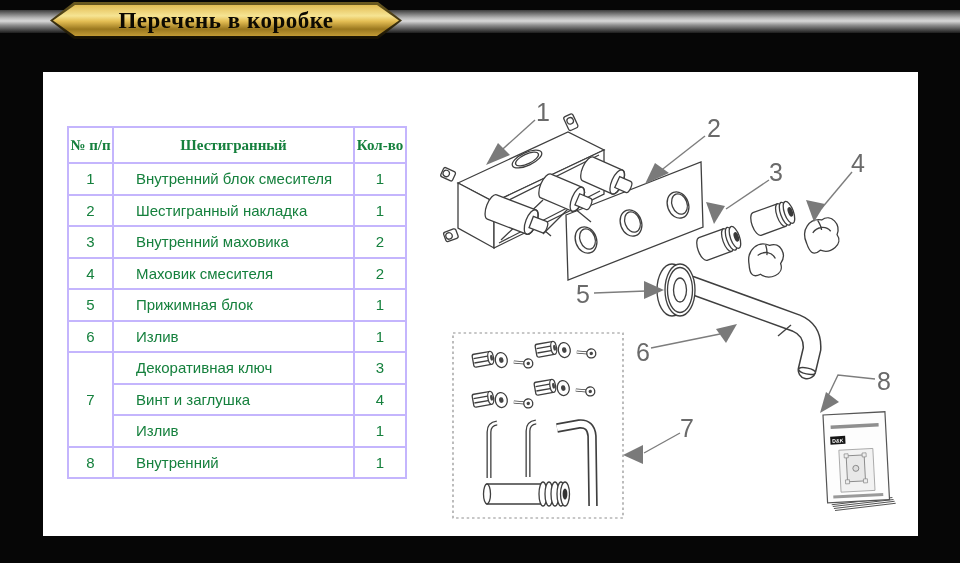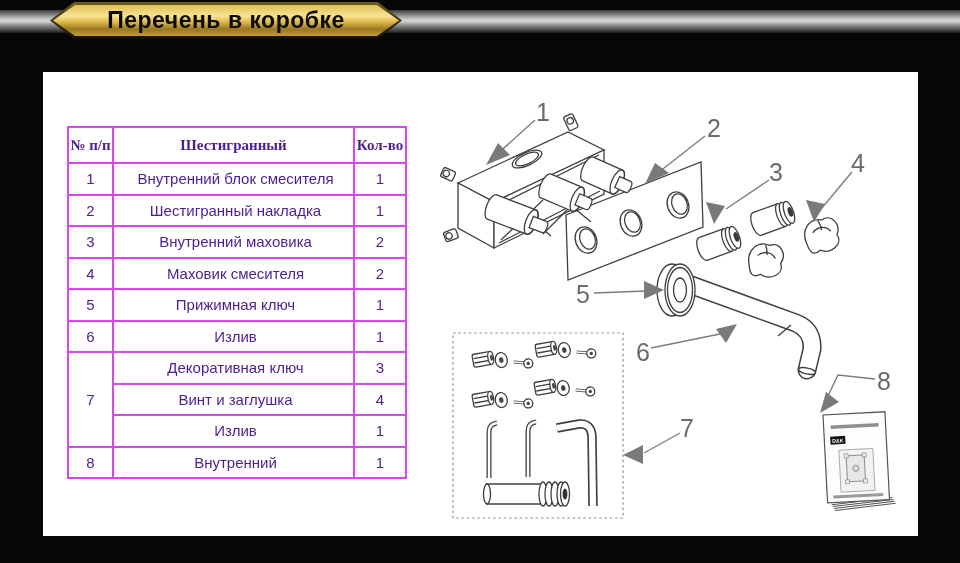--- a/index.html
+++ b/index.html
@@ -8,33 +8,33 @@
   
   .metal-bar{position:absolute;left:0;top:10px;width:960px;height:23px;
     background:linear-gradient(180deg,#3c3c3c 0%,#b9b9b9 35%,#d8d8d8 48%,#8f8f8f 66%,#1c1c1c 100%);}
   
   .banner-outer{position:absolute;left:50px;top:2px;width:352px;height:37px;
     background:linear-gradient(180deg,#6b5a20,#140f02);
     clip-path:polygon(0 50%,24px 0,calc(100% - 24px) 0,100% 50%,calc(100% - 24px) 100%,24px 100%);}
   .banner-inner{position:absolute;left:3px;top:3px;width:346px;height:31px;
     background:linear-gradient(180deg,#e2bd54 0%,#f6e493 35%,#e5bf55 52%,#9a771e 78%,#c49c35 100%);
     clip-path:polygon(0 50%,22px 0,calc(100% - 22px) 0,100% 50%,calc(100% - 22px) 100%,22px 100%);
-    display:flex;align-items:center;justify-content:center;}
+    display:flex;align-items:center;justify-content:center;font-family:Liberation Serif, serif;}
   .banner-title{font-weight:bold;font-size:23px;color:#0d0a02;letter-spacing:.5px;}
   
   .panel{position:absolute;left:43px;top:72px;width:875px;height:464px;background:#ffffff;}
   .diagram-svg{position:absolute;left:0;top:0;width:875px;height:464px;}
   
   .parts-table{position:absolute;left:24px;top:54px;border-collapse:collapse;table-layout:fixed;
     background:#fff;}
-  .parts-table td,.parts-table th{border:2px solid #d946ef;color:#4c1d95;overflow:hidden;white-space:nowrap;}
+  .parts-table td,.parts-table th{border:2px solid #c4b5fd;color:#15803d;overflow:hidden;white-space:nowrap;}
   .parts-table th{font-family:"Liberation Serif",serif;font-size:15px;font-weight:bold;height:32px;text-align:center;}
   .parts-table td{font-size:15px;height:27.5px;}
   .parts-table td.num,.parts-table td.qty{text-align:center;}
-  .parts-table td.name{padding-left:5px;text-align:center;}
+  .parts-table td.name{padding-left:22px;text-align:left;}
   svg text.callout{font-family:"Liberation Sans",sans-serif;font-size:25px;fill:#6a6a6a;}
   svg .ln{stroke:#3f3f3f;stroke-width:1.3;fill:none;}
   svg .lw{stroke:#3f3f3f;stroke-width:1.3;fill:#ffffff;}
   svg .leader{stroke:#7d7d7d;stroke-width:1.4;fill:none;}
   svg .arrow{fill:#7a7a7a;}
 </style>
 </head>
 <body>
 
 <div class="stage">
@@ -313,21 +313,21 @@
             <td class="name">Внутренний маховика</td>
             <td class="qty">2</td>
           </tr>
           <tr>
             <td rowspan="1" class="num">4</td>
             <td class="name">Маховик смесителя</td>
             <td class="qty">2</td>
           </tr>
           <tr>
             <td rowspan="1" class="num">5</td>
-            <td class="name">Прижимная ключ</td>
+            <td class="name">Прижимная блок</td>
             <td class="qty">1</td>
           </tr>
           <tr>
             <td rowspan="1" class="num">6</td>
             <td class="name">Излив</td>
             <td class="qty">1</td>
           </tr>
           <tr>
             <td rowspan="3" class="num">7</td>
             <td class="name">Декоративная ключ</td>

